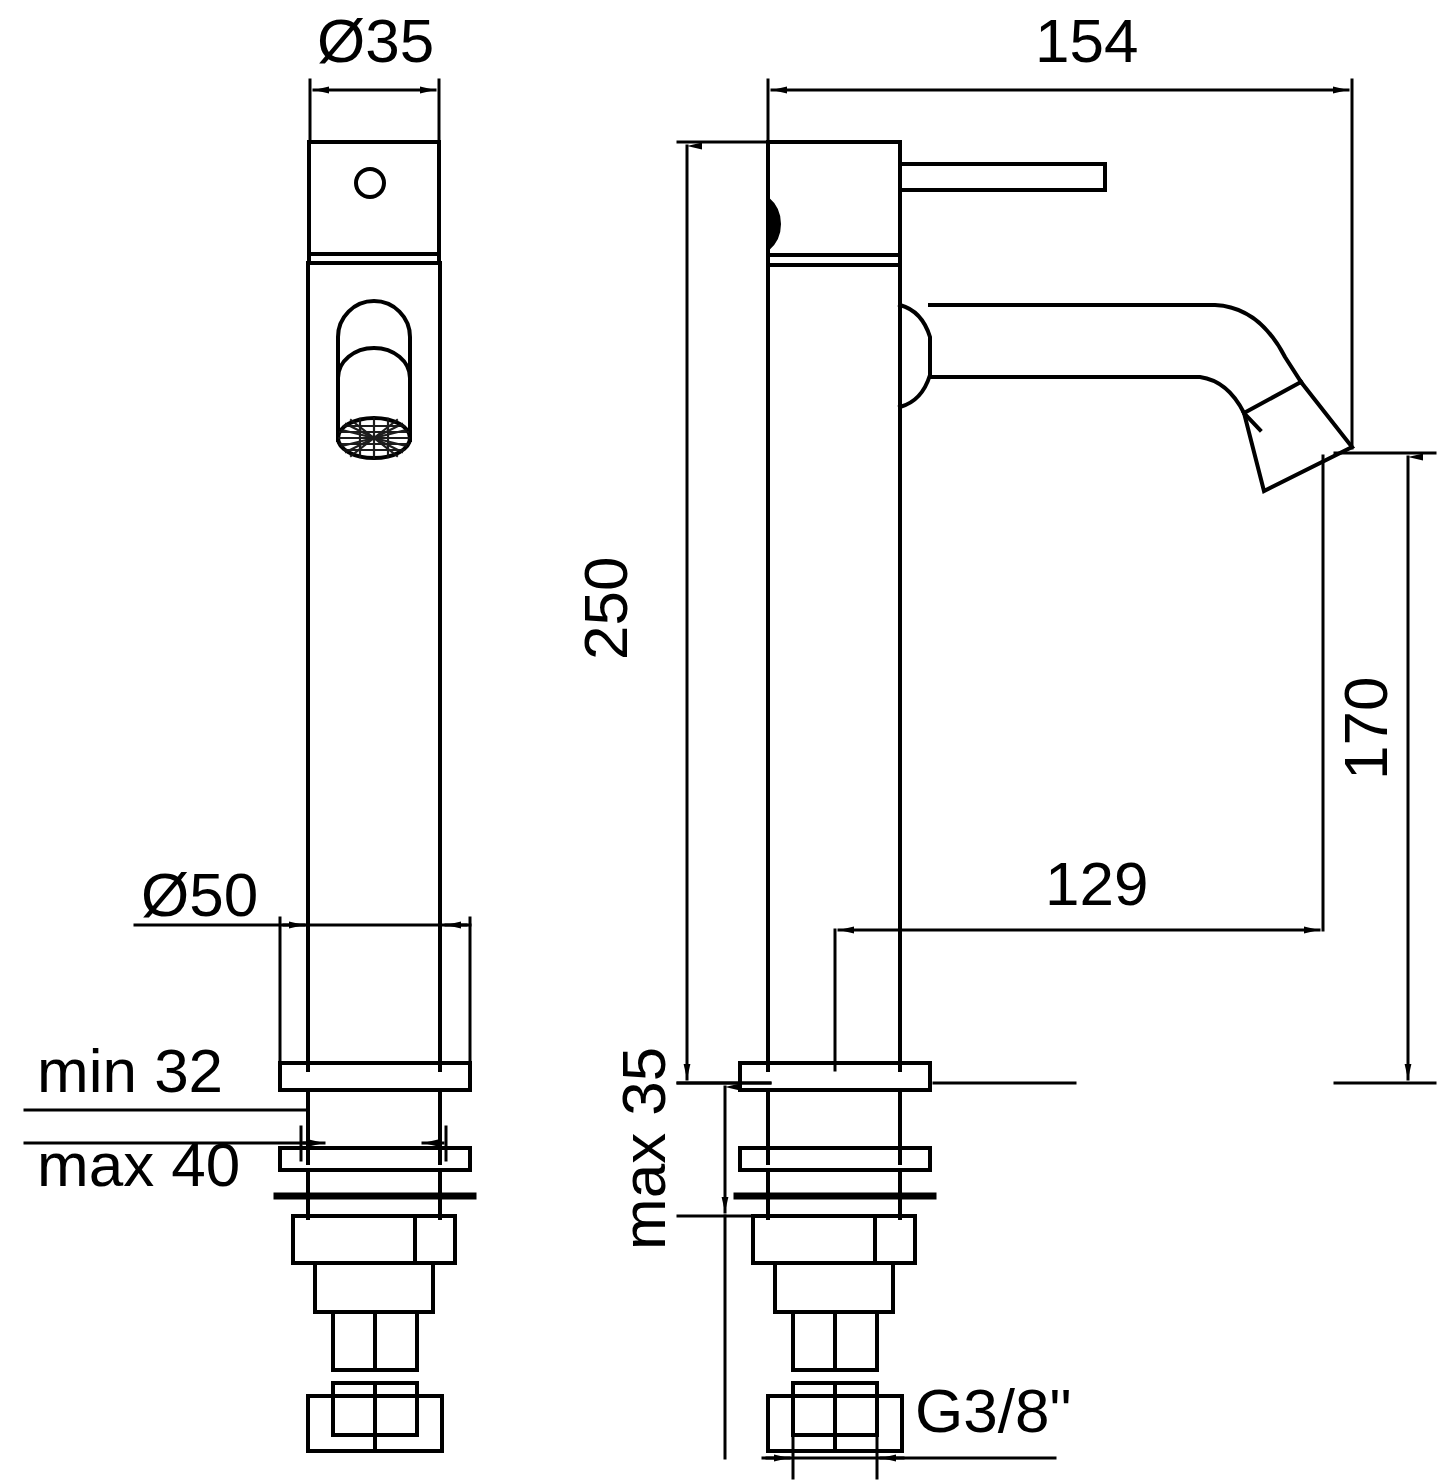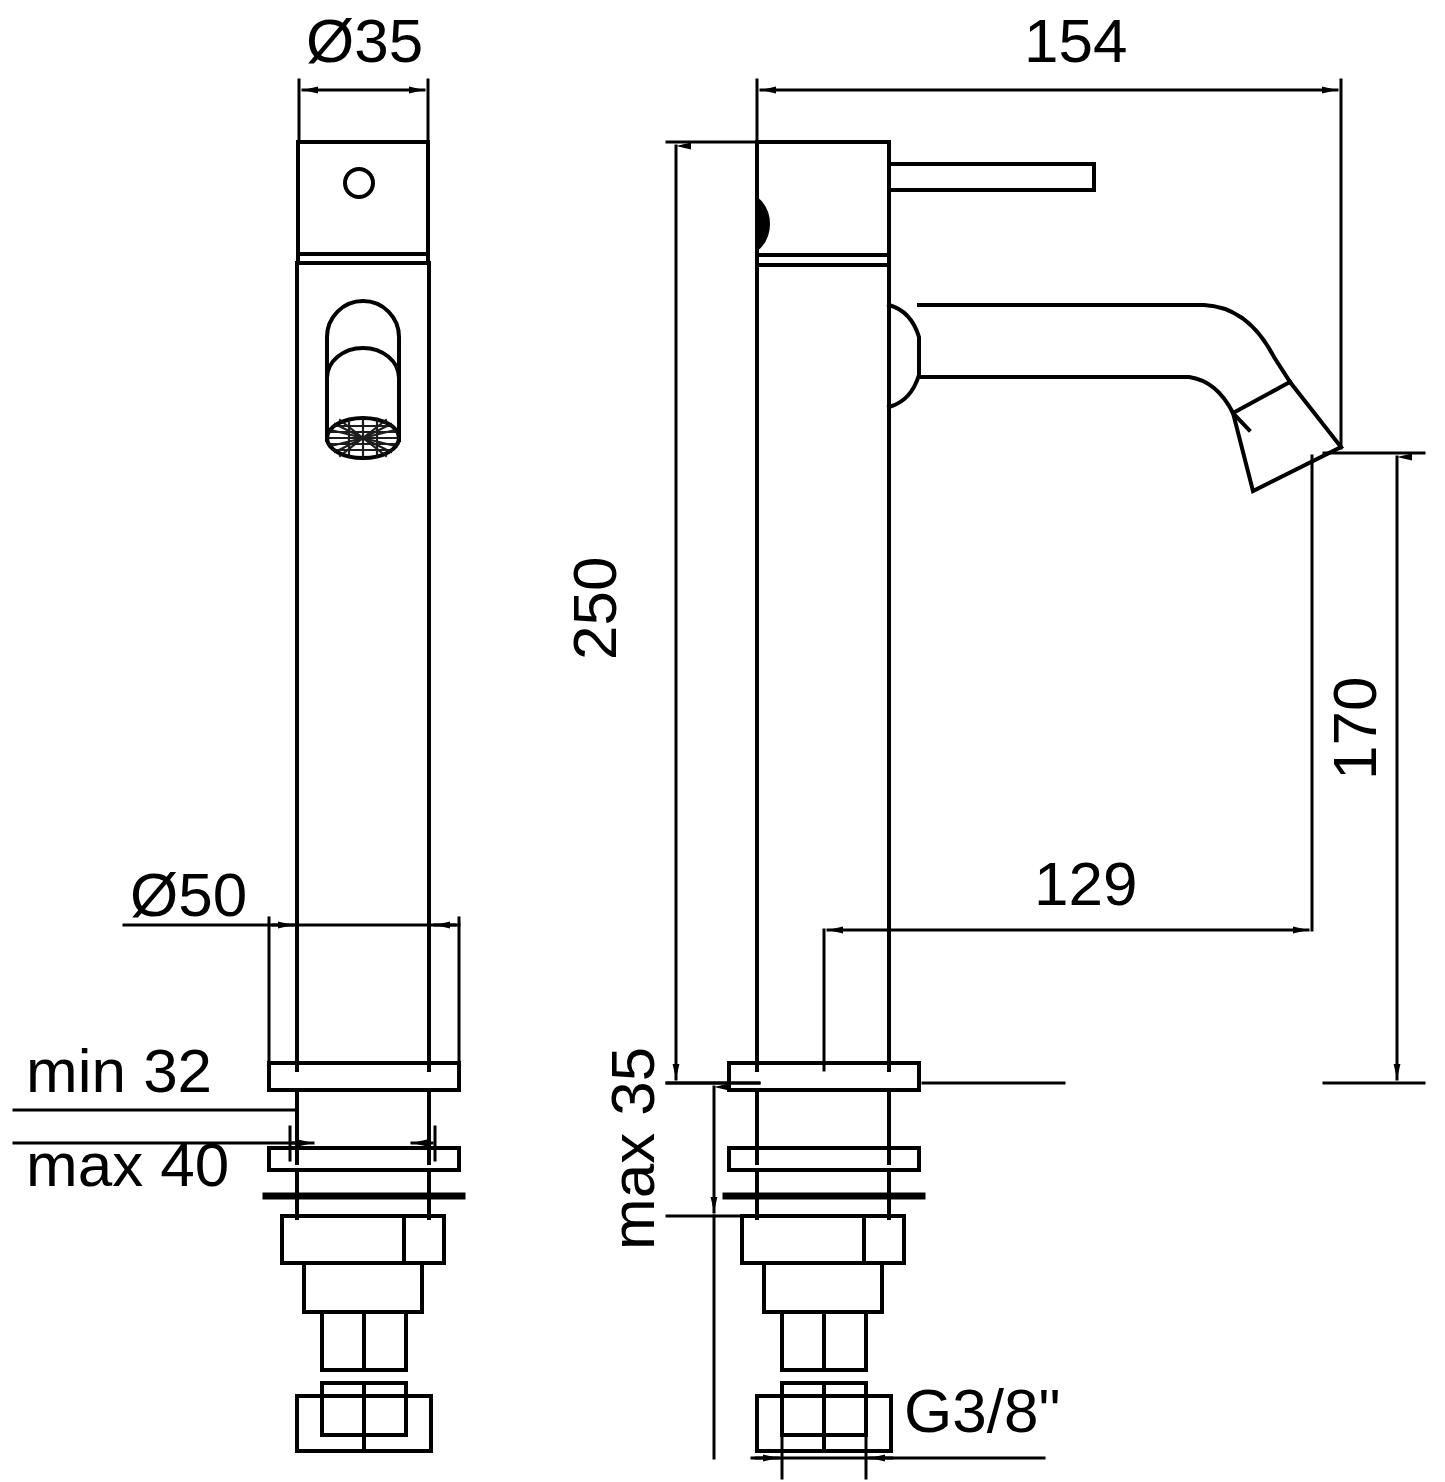--- a/index.html
+++ b/index.html
@@ -1,18 +1,18 @@
 <!DOCTYPE html>
 <html><head>
 <meta charset="utf-8">
 <style>
   html,body{margin:0;padding:0;background:#ffffff;}
   body{width:1445px;height:1482px;position:relative;overflow:hidden;
        font-family:"Liberation Sans","DejaVu Sans",sans-serif;}
-  #stage{position:absolute;left:4px;top:0;width:1307px;height:1482px;}
+  #stage{position:absolute;left:15px;top:0;width:1307px;height:1482px;}
   svg#dwg{position:absolute;left:0;top:0;width:1445px;height:1482px;display:block;}
   .dimtxt{font-family:"Liberation Sans","DejaVu Sans",sans-serif;
           font-size:62px;fill:#000;letter-spacing:0px;}
 </style>
 </head>
 <body>
 
 <div id="stage">
 
 <svg id="dwg" viewBox="0 0 1445 1482" xmlns="http://www.w3.org/2000/svg">

